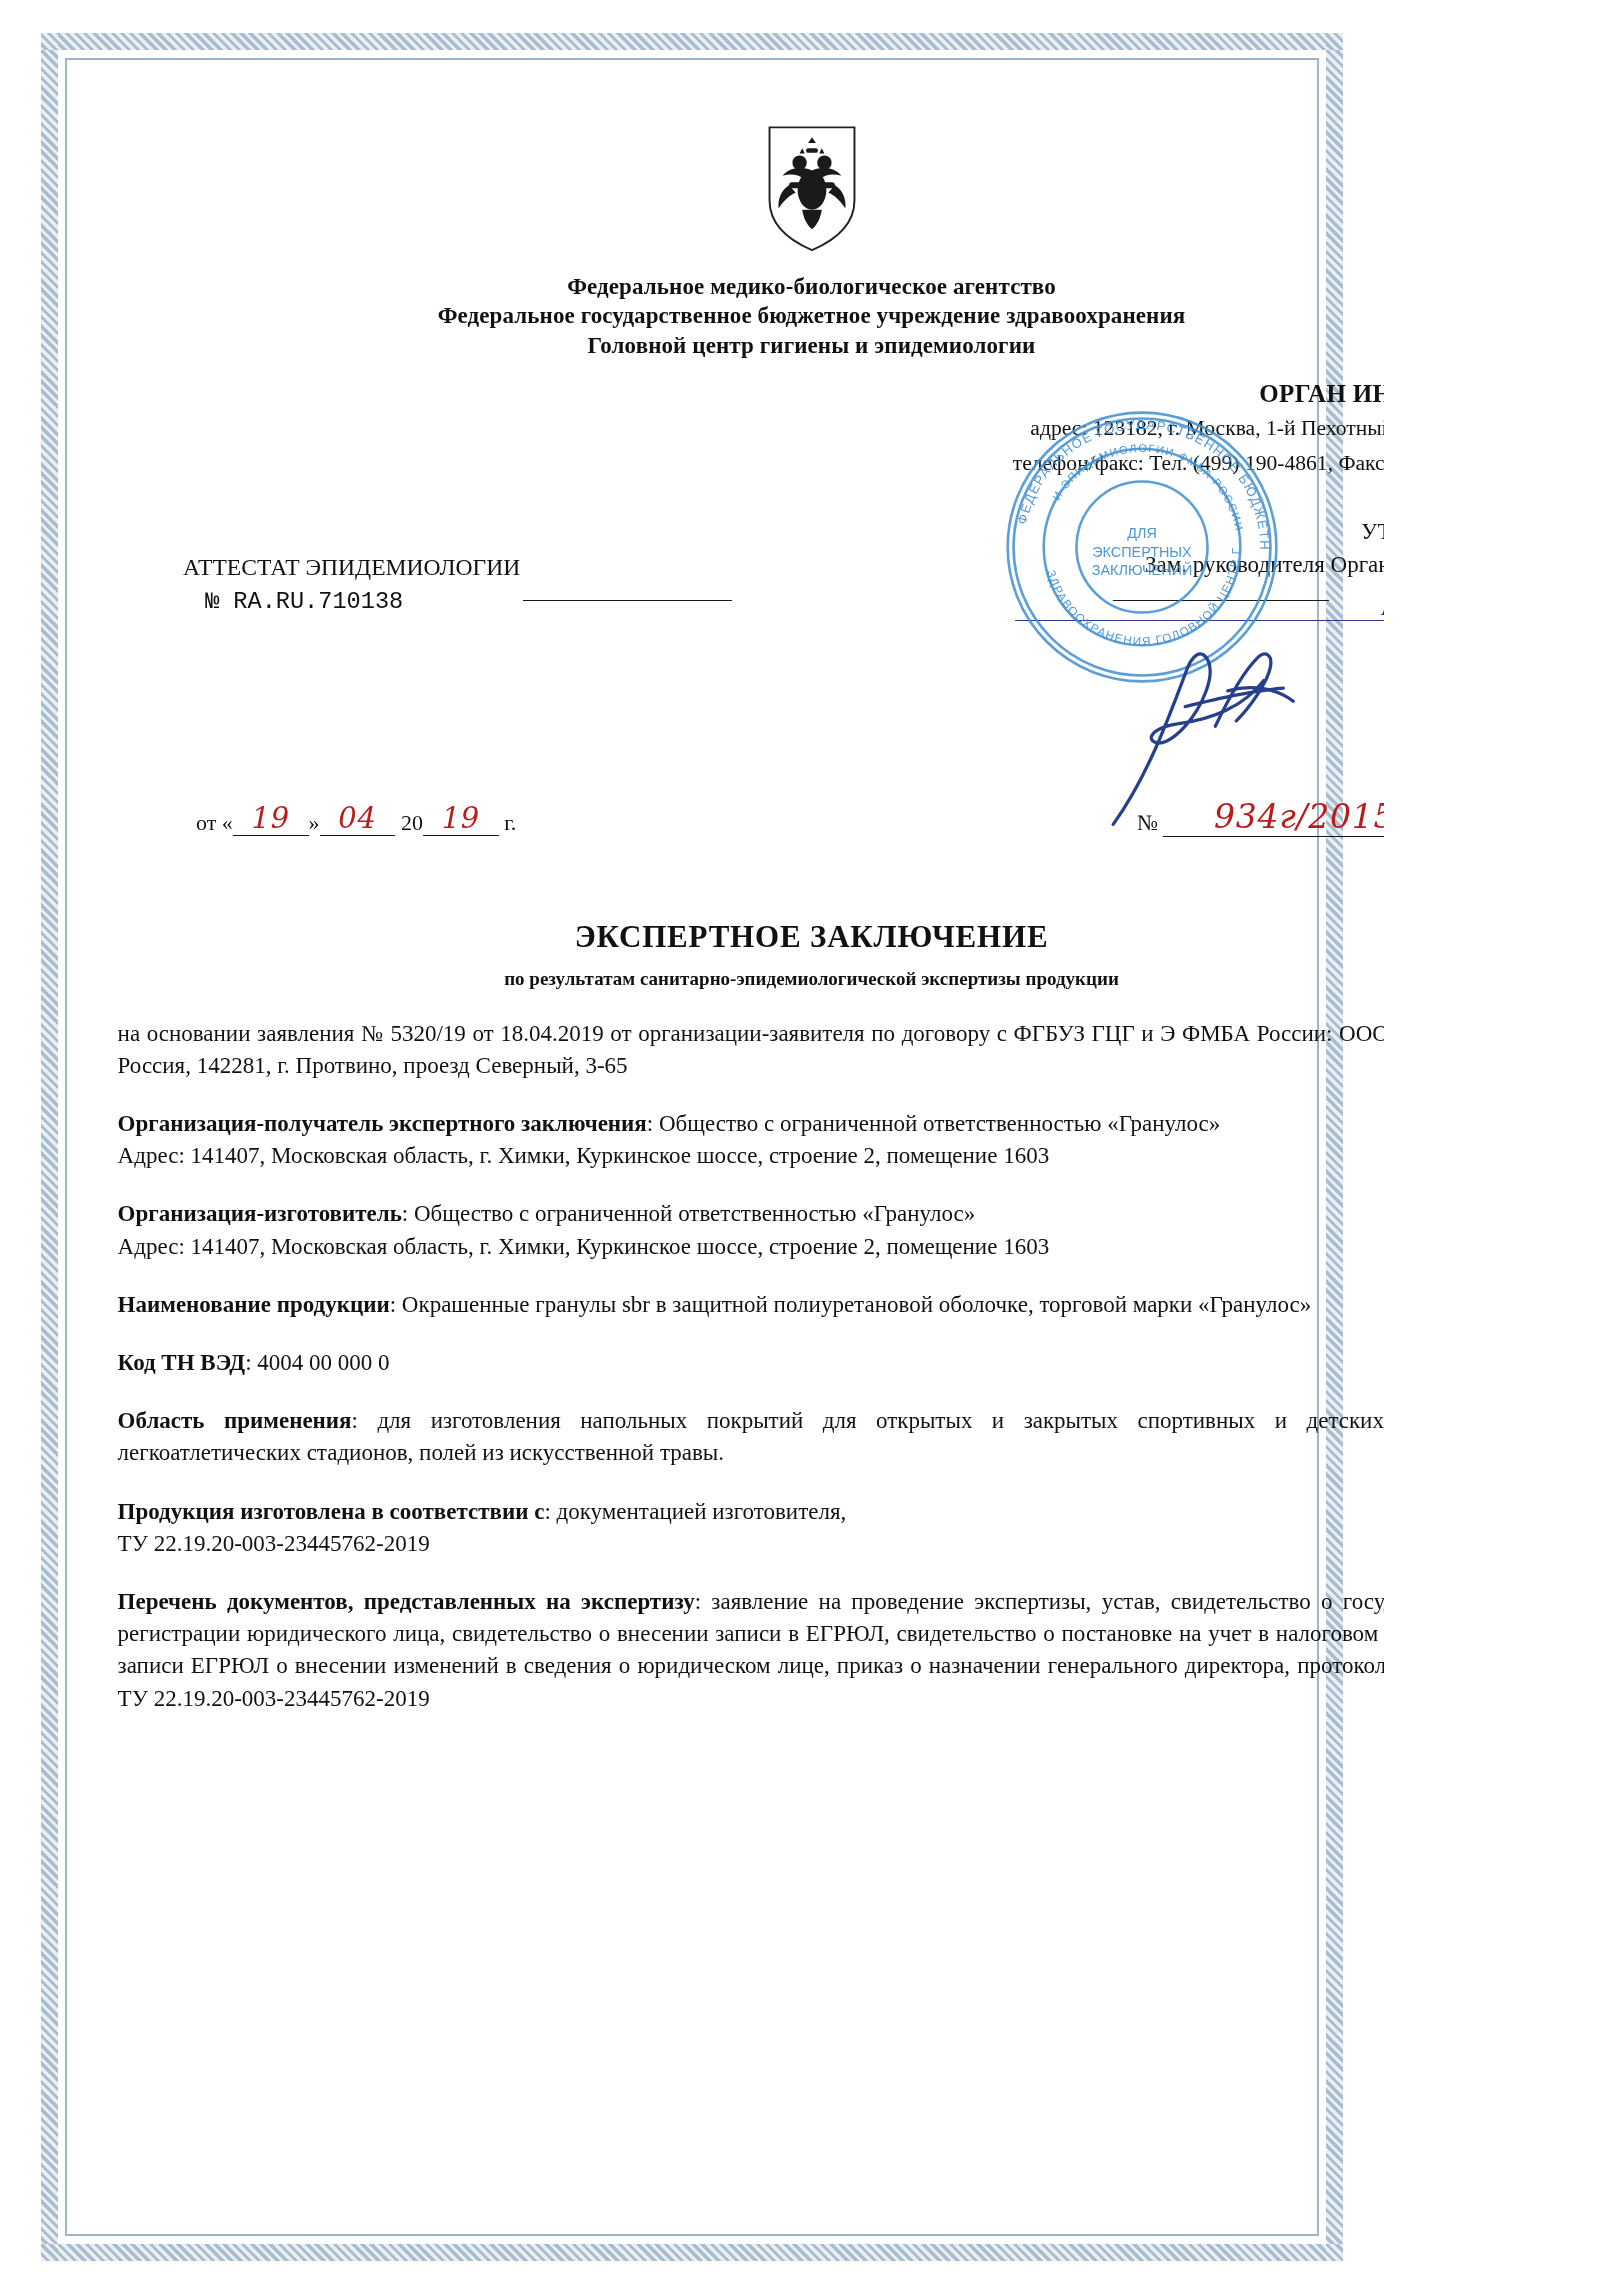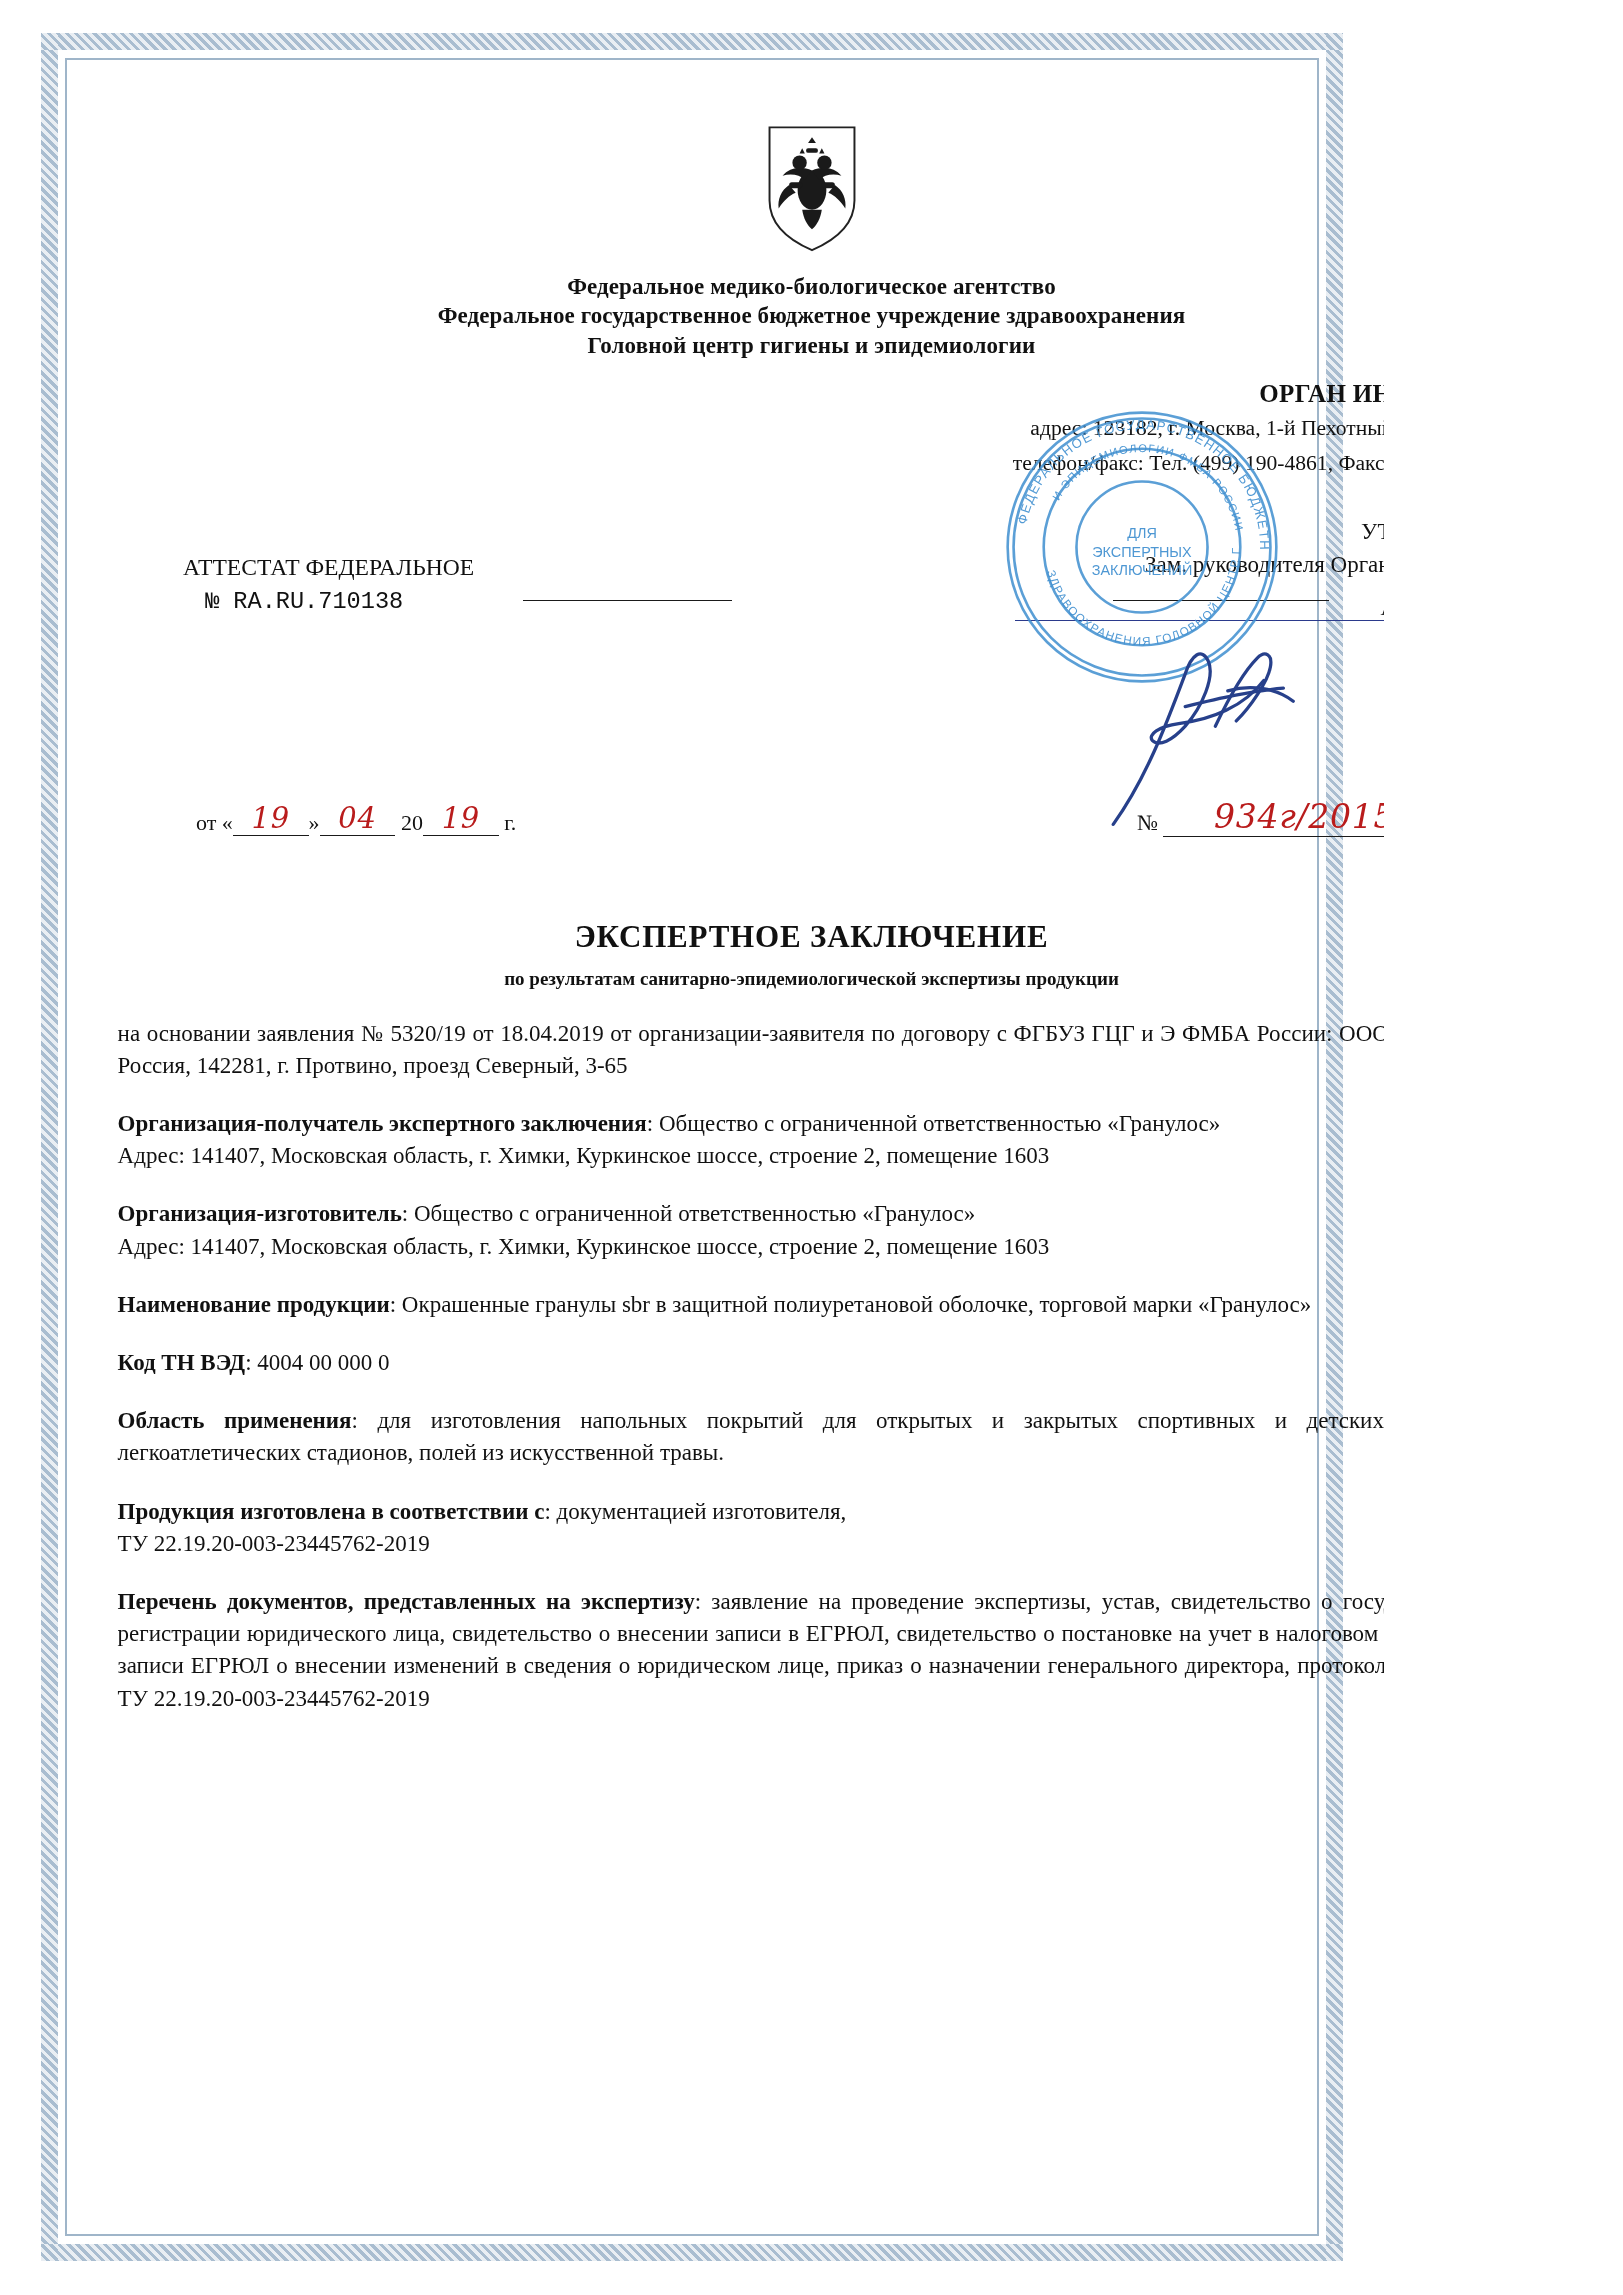--- a/index.html
+++ b/index.html
@@ -283,21 +283,21 @@
     <div class="inspection-block">
       <div class="rule-left"></div>
       <div class="rule-right"></div>
       <div class="inspection-title">ОРГАН ИНСПЕКЦИИ</div>
       <div class="addr-line">адрес: 123182, г. Москва, 1-й Пехотный переулок, д. 6</div>
       <div class="addr-line">телефон/факс: Тел. (499) 190-4861, Факс (499) 196-6277</div>
     </div>
 
     <div class="mid-row">
       <div class="attestat">
-        <div>АТТЕСТАТ ФЕДЕРАЛЬНОЕ</div>
+        <div>АТТЕСТАТ ЭПИДЕМИОЛОГИИ</div>
         <div class="l2">№ RA.RU.710138</div>
       </div>
 
       <div class="approve">
         <div class="utv">УТВЕРЖДАЮ</div>
         <div>Зам. руководителя Органа инспекции</div>
         <div class="sign-rule"></div>
         <div class="sign-name">А.И. Петухов</div>
         <div class="mp">М.п.</div>
       </div>

